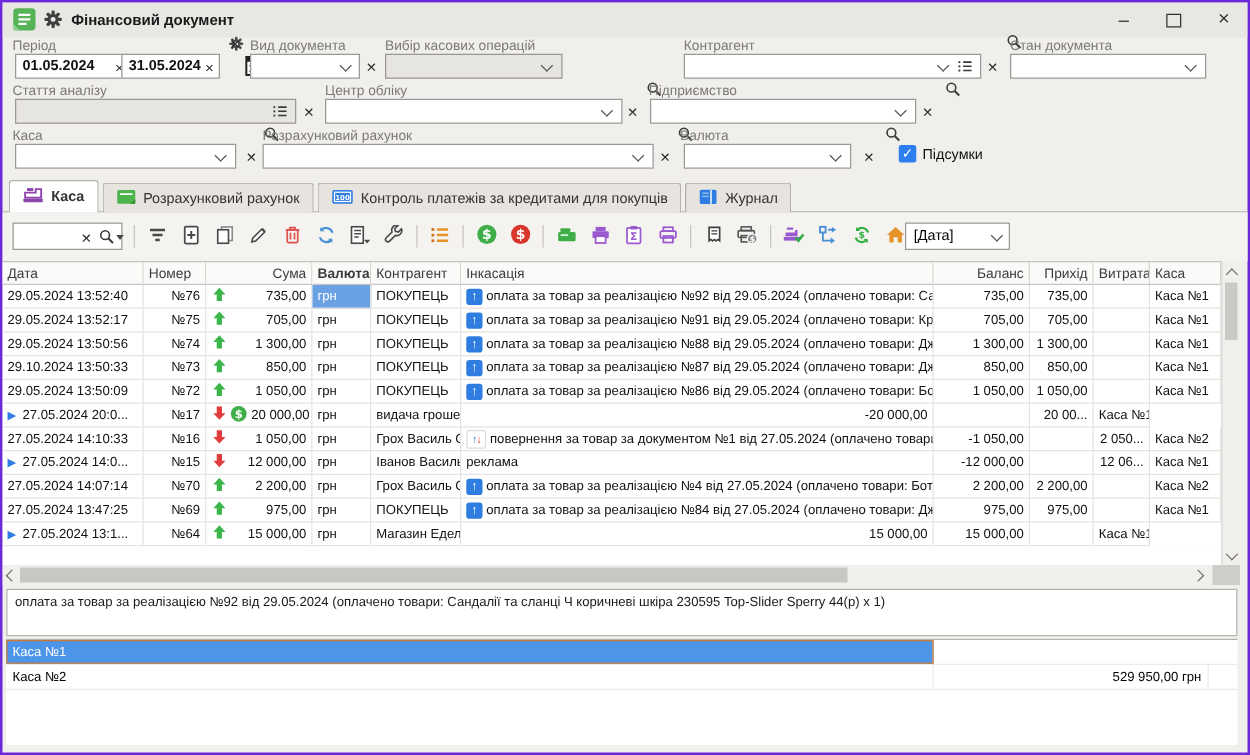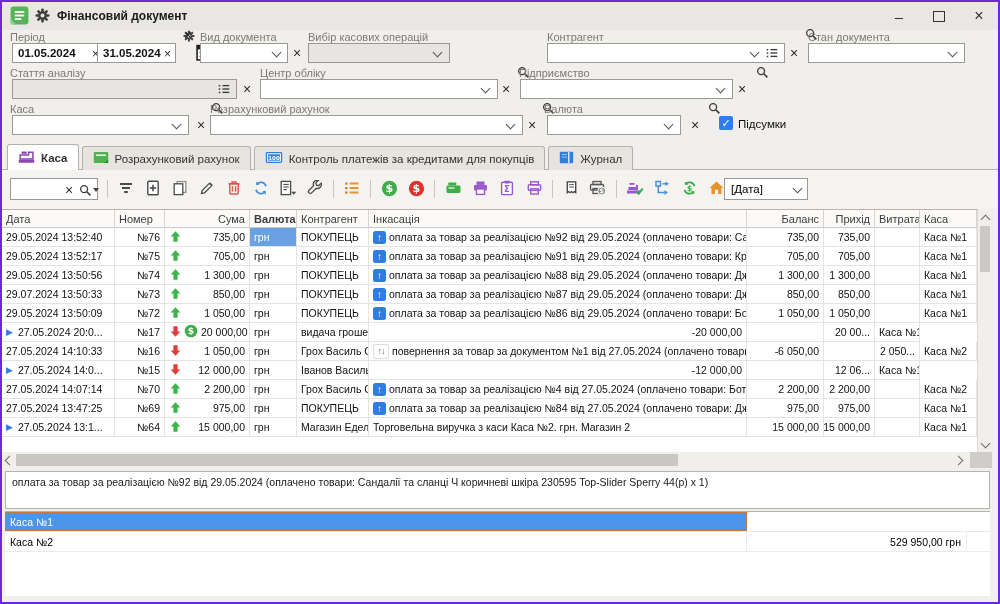--- a/index.html
+++ b/index.html
@@ -539,21 +539,21 @@
           <span class="bicon-pay">↑</span>
           <span>оплата за товар за реалізацією №88 від 29.05.2024 (оплачено товари: Джинси обляг...</span>
         </div>
         <div class="c r">1 300,00</div>
         <div class="c r">1 300,00</div>
         <div class="c r"></div>
         <div class="c">Каса №1</div>
       </div>
       <div class="trow">
         <div class="c">
-          <span>29.07.2024 13:50:33</span>
+          <span>29.10.2024 13:50:33</span>
         </div>
         <div class="c r">№73</div>
         <div class="c sum">
           <span style="display: flex; gap: 2px; align-items: center;">
             <span><svg width="13" height="13" viewBox="0 0 16 16">
                 <path d="M8 1.5L14 8h-3.4v6.5H5.4V8H2z" fill="#3cb54a"></path>
               </svg></span>
           </span>
           <span>850,00</span>
         </div>
@@ -629,41 +629,44 @@
               </svg></span>
           </span>
           <span>1 050,00</span>
         </div>
         <div class="c">грн</div>
         <div class="c">Грох Василь С...</div>
         <div class="c">
           <span class="bicon-ret"><span class="u">↑</span><span class="d">↓</span></span>
           <span>повернення за товар за документом №1 від 27.05.2024 (оплачено товари: Ботильйон...</span>
         </div>
-        <div class="c r">-6 050,00</div>
+        <div class="c r">-1 050,00</div>
         <div class="c r"></div>
         <div class="c r">2 050...</div>
         <div class="c">Каса №2</div>
       </div>
       <div class="trow">
         <div class="c">
           <span class="expand">▶</span>
           <span>27.05.2024 14:0...</span>
         </div>
         <div class="c r">№15</div>
         <div class="c sum">
           <span style="display: flex; gap: 2px; align-items: center;">
             <span><svg width="13" height="13" viewBox="0 0 16 16">
                 <path d="M8 14.5L2 8h3.4V1.5h5.2V8H14z" fill="#e23c3c"></path>
               </svg></span>
           </span>
           <span>12 000,00</span>
         </div>
         <div class="c">грн</div>
         <div class="c">Іванов Василь ...</div>
+        <div class="c">
+          <span>реклама</span>
+        </div>
         <div class="c r">-12 000,00</div>
         <div class="c r"></div>
         <div class="c r">12 06...</div>
         <div class="c">Каса №1</div>
       </div>
       <div class="trow">
         <div class="c">
           <span>27.05.2024 14:07:14</span>
         </div>
         <div class="c r">№70</div>
@@ -719,23 +722,20 @@
         <div class="c sum">
           <span style="display: flex; gap: 2px; align-items: center;">
             <span><svg width="13" height="13" viewBox="0 0 16 16">
                 <path d="M8 1.5L14 8h-3.4v6.5H5.4V8H2z" fill="#3cb54a"></path>
               </svg></span>
           </span>
           <span>15 000,00</span>
         </div>
         <div class="c">грн</div>
         <div class="c">Магазин Едель...</div>
-        <div class="c">
-          <span>Торговельна виручка з каси Каса №2. грн. Магазин 2</span>
-        </div>
         <div class="c r">15 000,00</div>
         <div class="c r">15 000,00</div>
         <div class="c r"></div>
         <div class="c">Каса №1</div>
       </div>
     </div>
   <div class="emptyrows"></div>
 
   <div class="vsb">
     <span class="sbchev up"></span>

